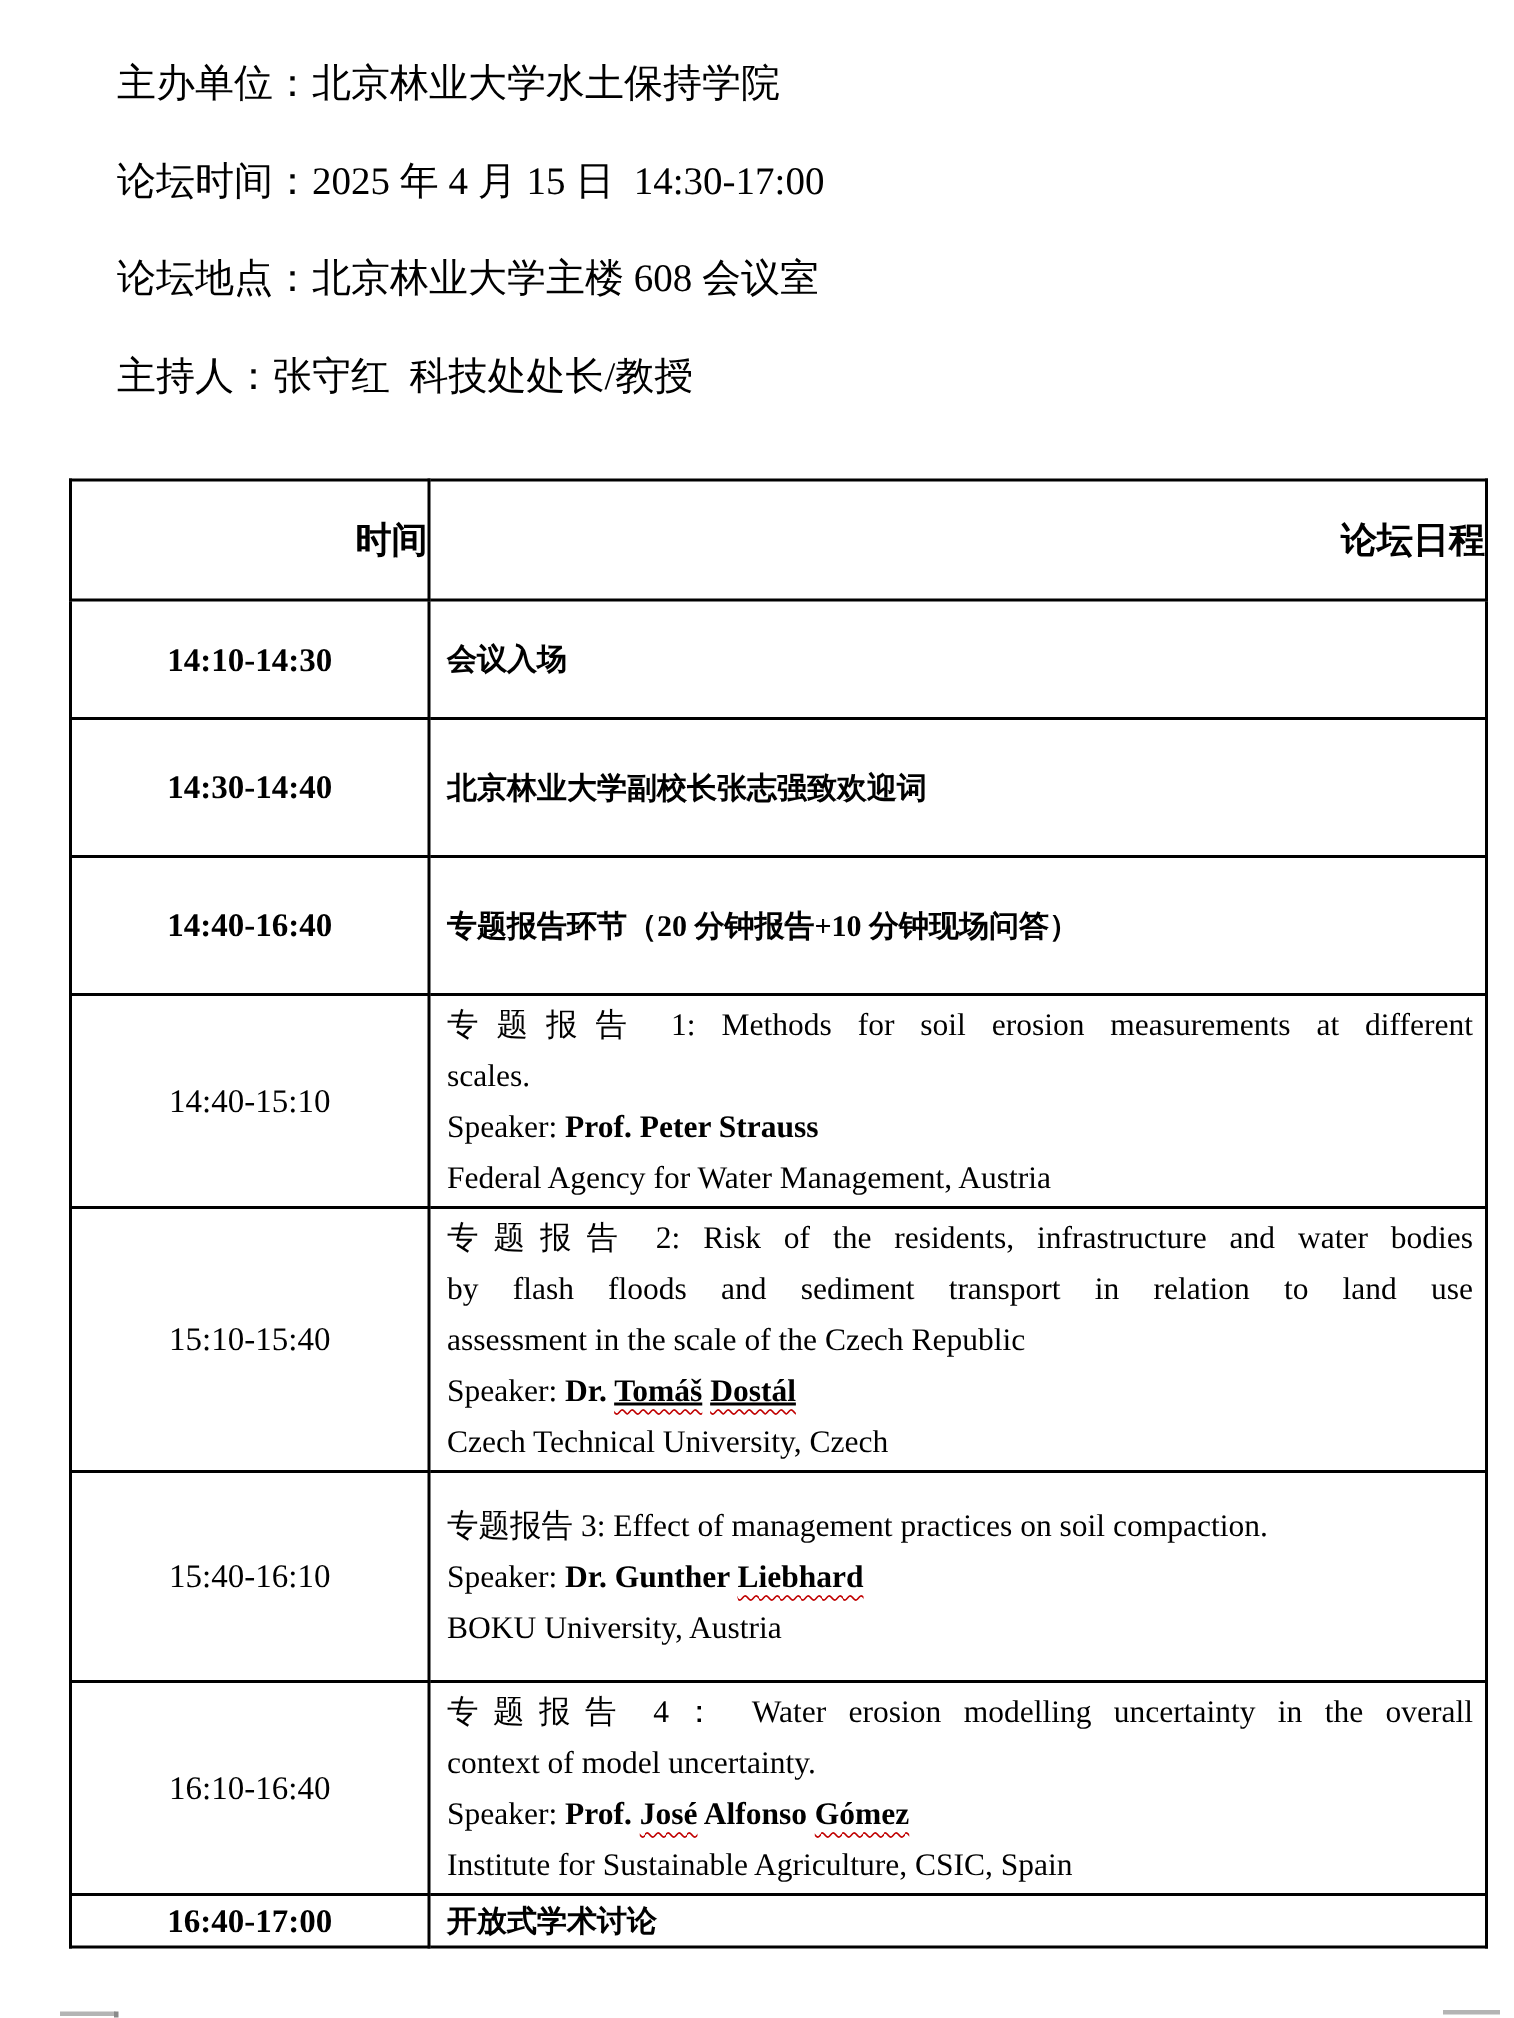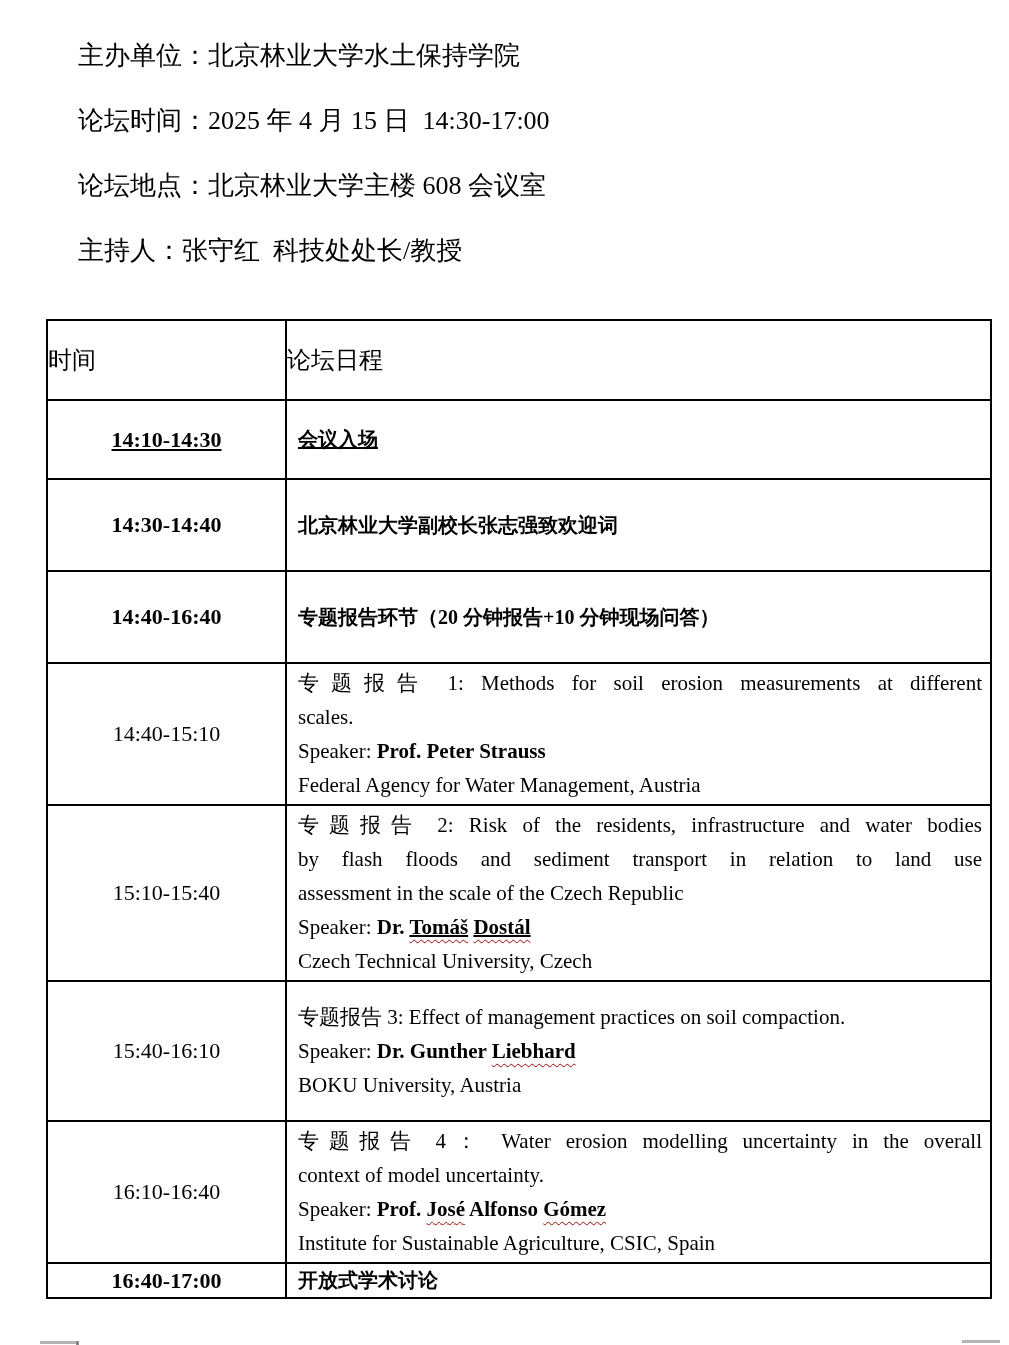--- a/index.html
+++ b/index.html
@@ -12,31 +12,31 @@
   .info-line { font-size:26px; line-height:32px; margin-bottom:33px; white-space:pre; }
 
   table.sched {
     position:absolute; left:46px; top:319px; width:944px;
     border-collapse:collapse; table-layout:fixed;
   }
   table.sched td { border:2px solid #000; }
   col.c-time { width:239px; }
   col.c-agenda { width:705px; }
 
-  td.hd { font-size:24px; font-weight:normal; text-align:left; vertical-align:middle; }
+  td.hd { font-size:24px; font-weight:bold; text-align:right; vertical-align:middle; }
   td.time { font-size:22px; text-align:center; vertical-align:middle; }
   td.time.bt { font-weight:bold; }
   td.agenda { vertical-align:middle; padding:2px 8px 2px 11px; font-size:21px; }
   .zh { font-size:20px; }
   .b { font-weight:bold; }
   .ln { line-height:34px; }
   .just { text-align:justify; text-align-last:justify; }
 
   .r-hd  td { height:80px; }
-  .r-1   td { height:79px;text-decoration:underline; }
+  .r-1   td { height:79px; }
   .r-2   td { height:92px;border-radius:12px; }
   .r-3   td { height:92px; }
   .r-4   td { height:136px;border-radius:25px; }
   .r-5   td { height:169px; }
   .r-6   td { height:140px; }
   .r-7   td { height:136px; }
   .r-8   td { height:35px;margin-left:12px; }
 
   .u  { text-decoration:underline; text-decoration-thickness:1.5px; }
   .sq { text-decoration:underline wavy #c00000; text-decoration-thickness:1px;

